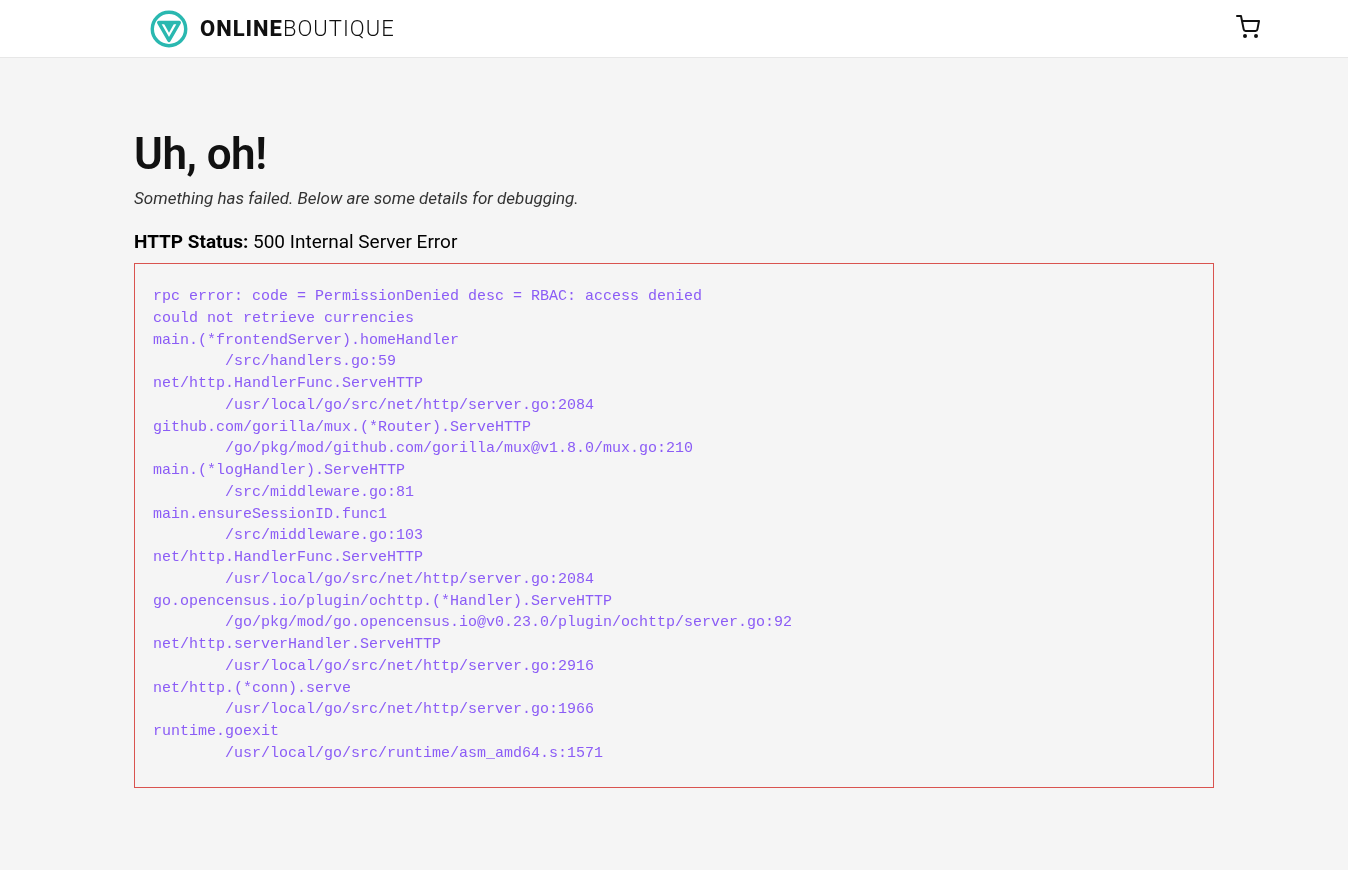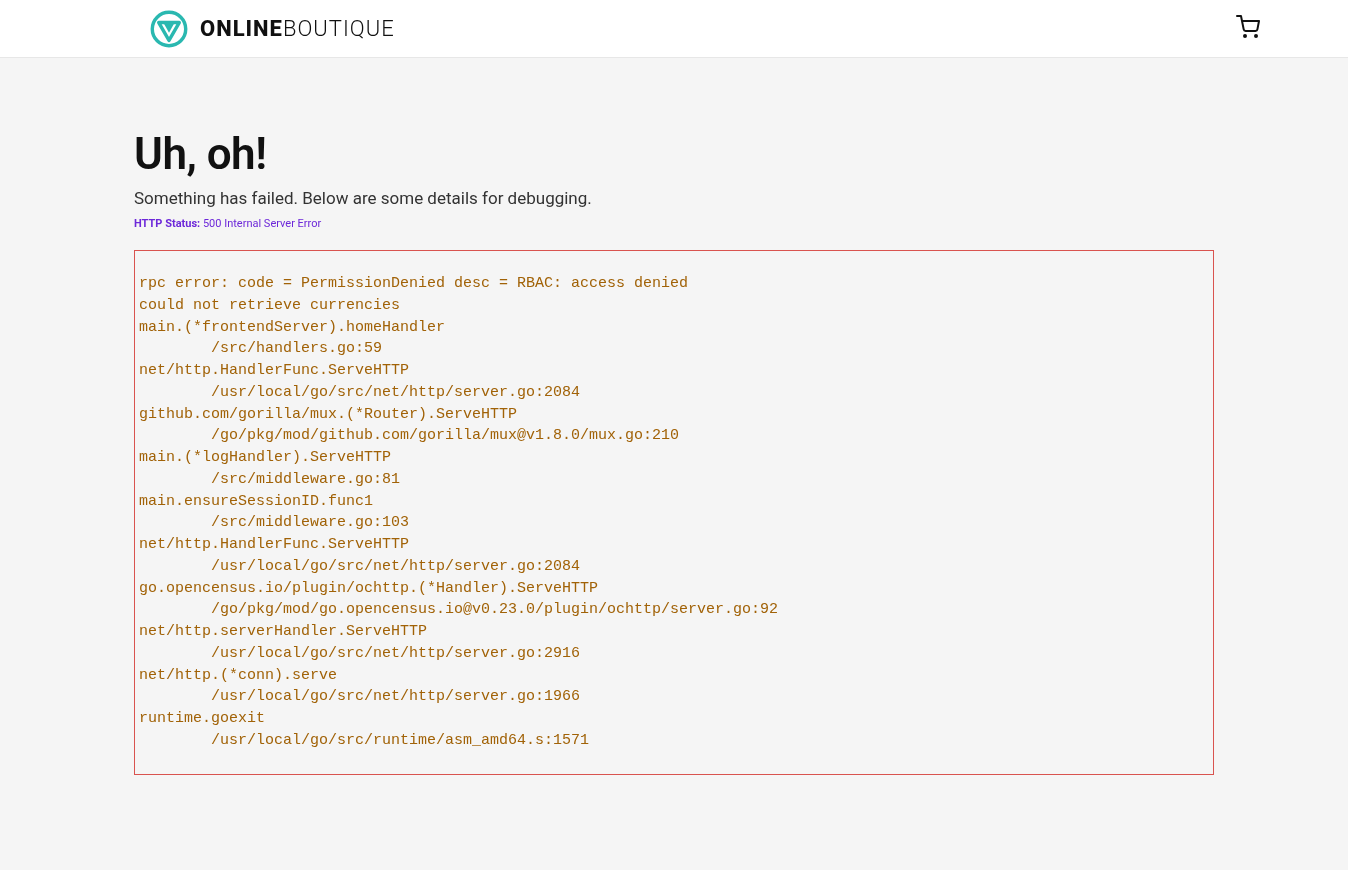--- a/index.html
+++ b/index.html
@@ -46,36 +46,37 @@
     h1.err-title {
       font-size: 44px;
       font-weight: 600;
       letter-spacing: -0.5px;
       margin-bottom: 8px;
       color: #111;
     }
     p.err-sub {
       font-size: 17px;
       color: #333;
-      margin-bottom: 9px;
+      margin-bottom: 22px;
+      font-style: italic;
     }
     p.status-line {
-      font-size: 11px;
-      color: #6d28d9;
-      margin-bottom: 20px;
+      font-size: 19px;
+      color: #000000;
+      margin-bottom: 10px;
     }
     p.status-line .label { font-weight: 700; }
     pre.stack {
       border: 1px solid #d9534f;
       background: #f5f5f5;
-      padding: 22px 4px;
+      padding: 22px 18px;
       font-family: "SFMono-Regular", Consolas, "Liberation Mono", Menlo, monospace;
       font-size: 15px;
       line-height: 1.45;
-      color: #a16207;
+      color: #8b5cf6;
       white-space: pre;
       overflow-x: auto;
     }
   </style>
 </head>
 <body>
 
 <header class="navbar">
   <a class="brand">
     <span class="brand-logo">

